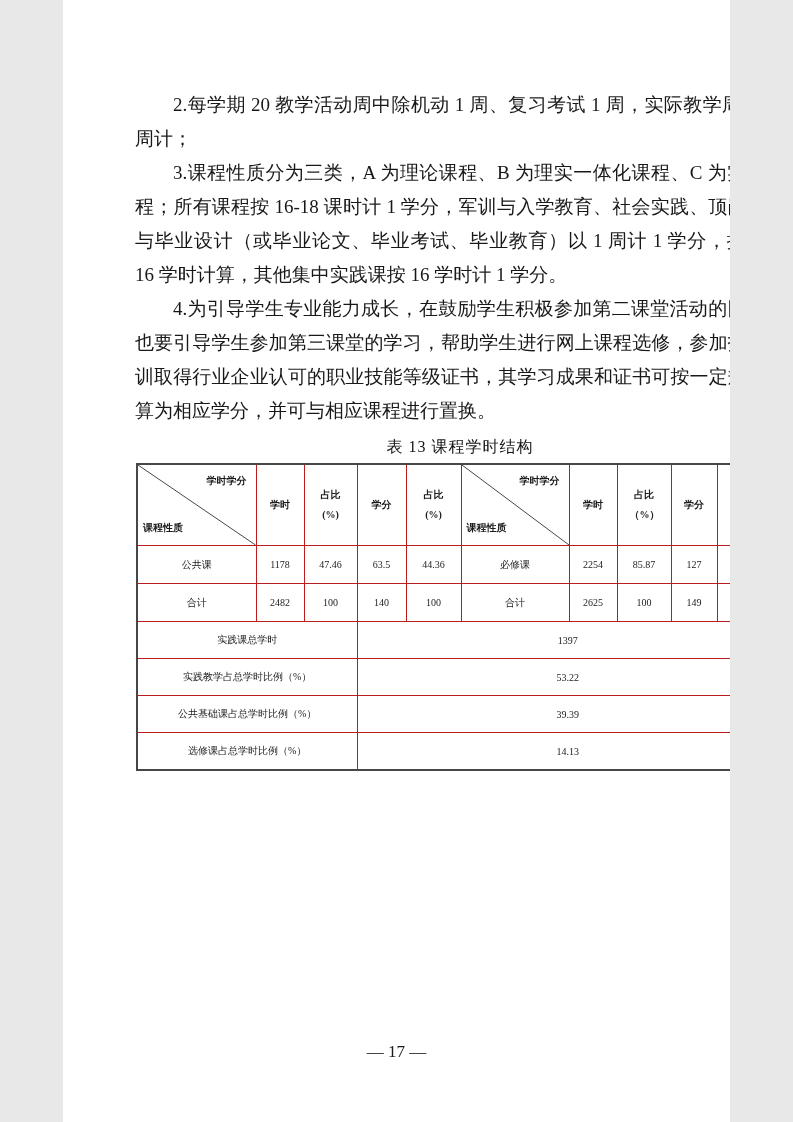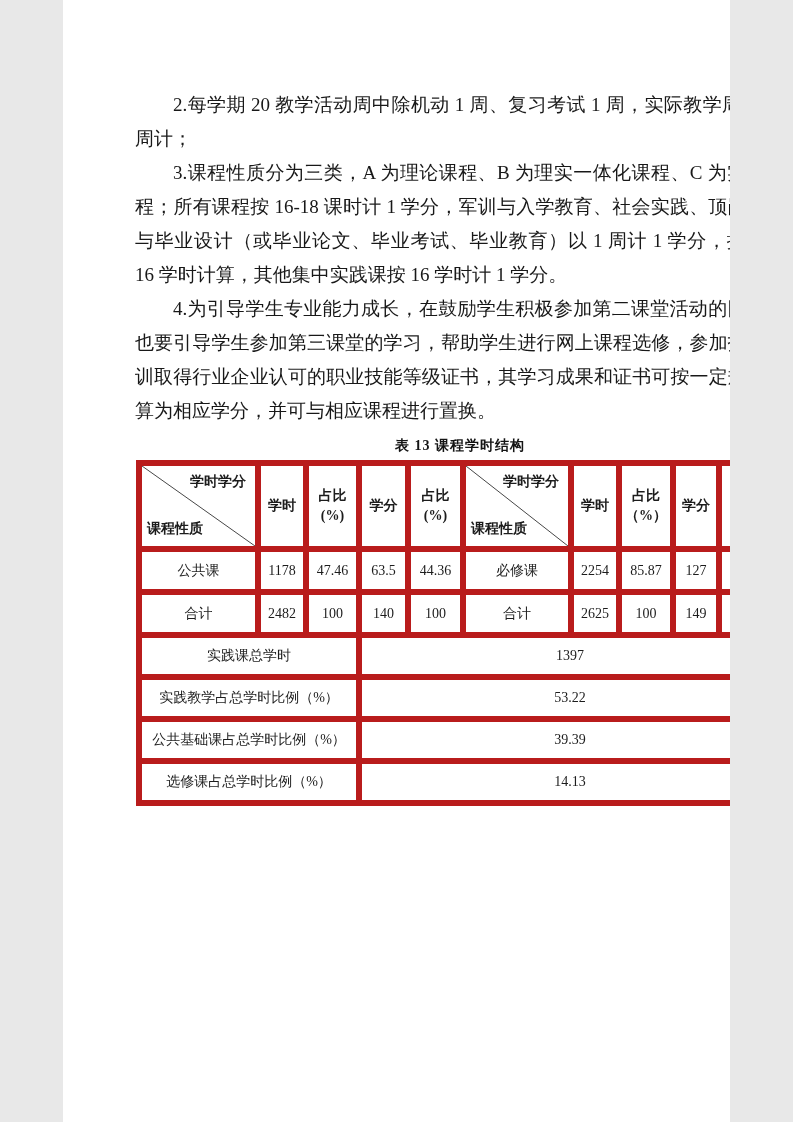--- a/index.html
+++ b/index.html
@@ -28,38 +28,38 @@
     font-size: 19px;
     line-height: 34px;
     text-align: justify;
     text-indent: 2em;
     color: #181818;
   }
   .table-title {
     margin-top: 9px;
     margin-bottom: 5px;
     text-align: center;
-    font-size: 14px;
-    font-weight: bold;
+    font-size: 16px;
+    font-weight: normal;
     letter-spacing: 1px;
     color: #141414;
   }
   table.doc-table {
     border-collapse: collapse;
     table-layout: fixed;
     width: 642px;
     border: 2px solid #474747;
     margin-left: 1px;
   }
   table.doc-table td {
-    border: 6px solid #b91c1c;
+    border: 1px solid #b91c1c;
     text-align: center;
     vertical-align: middle;
-    font-size: 14px;
-    padding: 0 2px;
+    font-size: 10px;
+    padding: 0 12px;
     overflow: hidden;
   }
   tr.header-row td {
     height: 55px;
     font-weight: bold;
     white-space: pre-line;
     line-height: 20px;
   }
   tr.data-row td { height: 37px; }
   tr.summary-row td { height: 36px; }
@@ -190,13 +190,14 @@
           <td colspan="7">39.39</td>
         </tr>
         <tr class="summary-row">
           <td colspan="3">选修课占总学时比例（%）</td>
           <td colspan="7">14.13</td>
         </tr>
       </tbody>
     </table>
   </div>
 
+  <div class="page-num">— 17 —</div>
 </div>
 
 </body></html>

